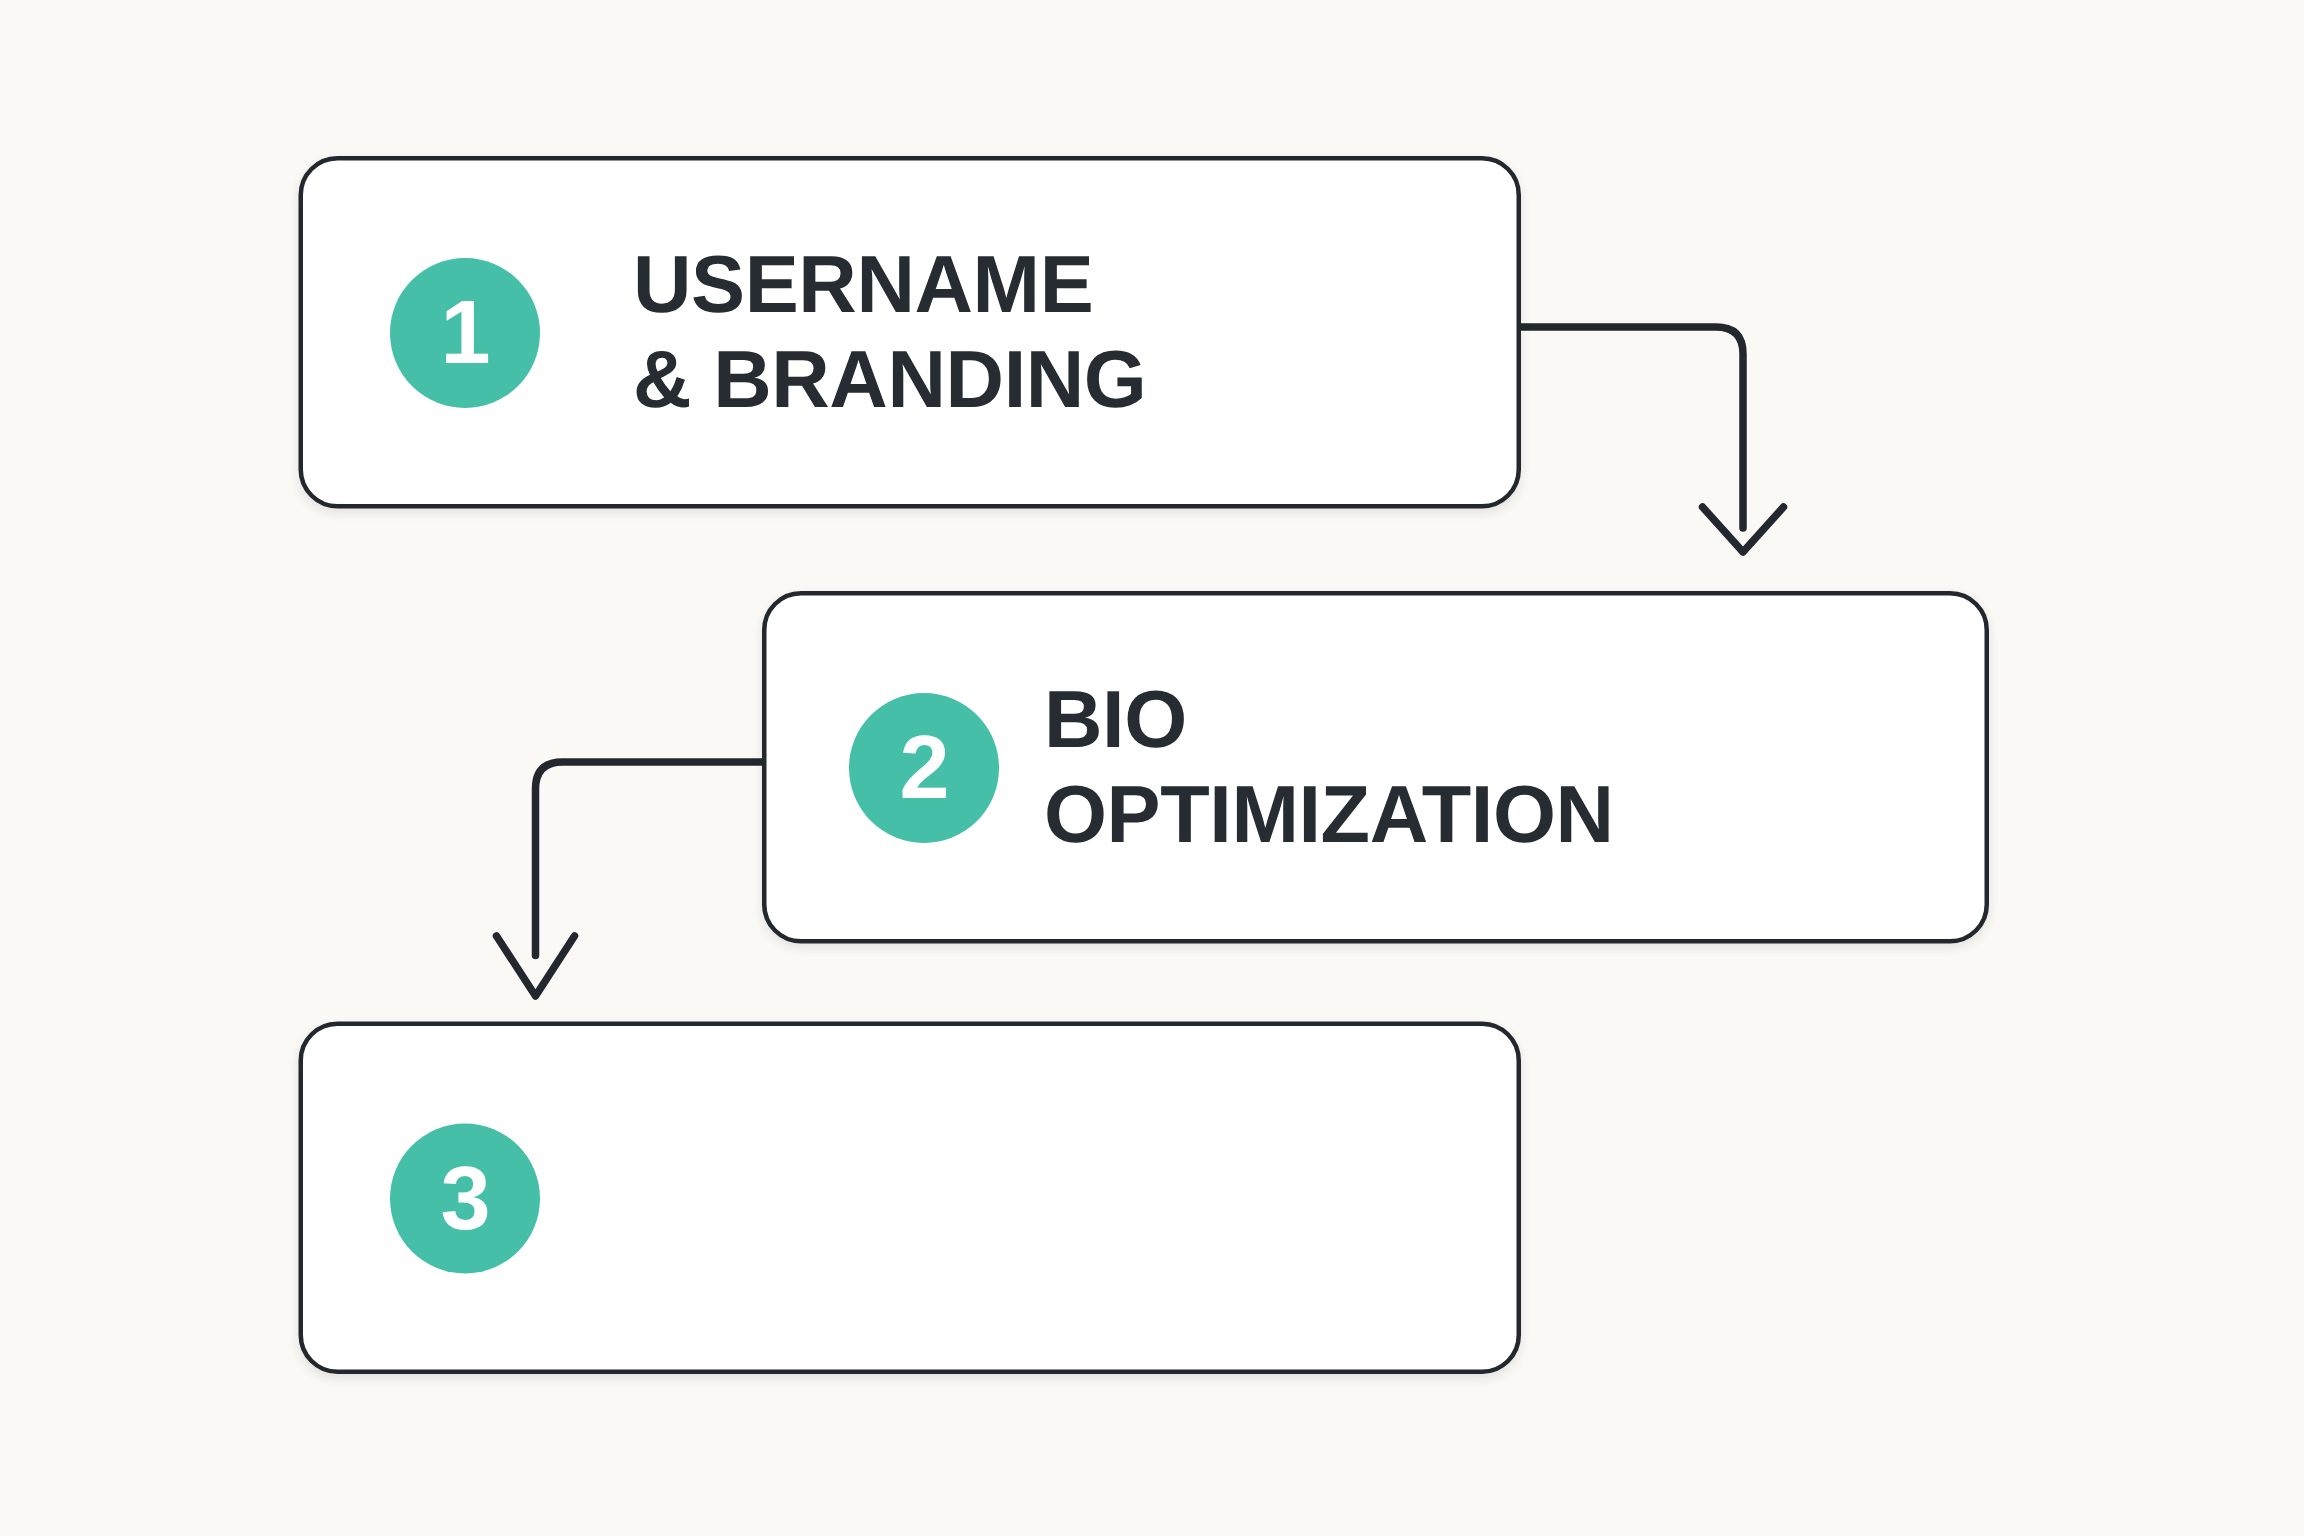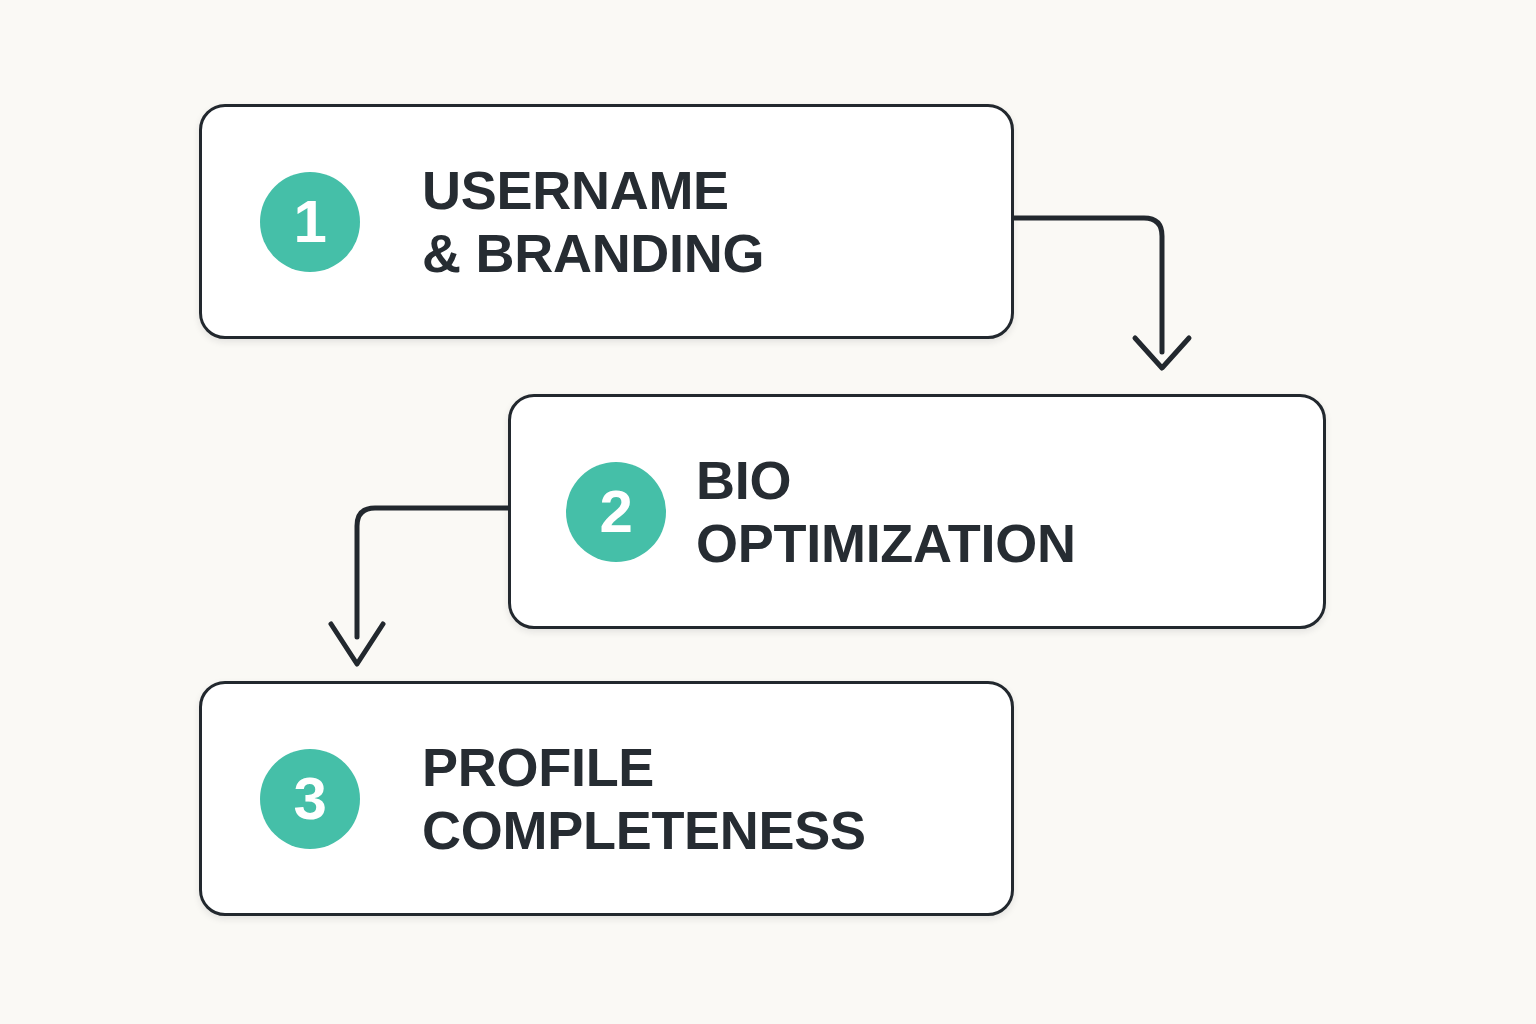--- a/index.html
+++ b/index.html
@@ -120,17 +120,15 @@
   </div>
 
   <div class="step-card" id="card-2">
     <div class="badge">2</div>
     <div class="card-label">BIO
 OPTIMIZATION</div>
   </div>
 
   <div class="step-card" id="card-3">
     <div class="badge">3</div>
-    <div class="card-label">PROFILE
-COMPLETENESS</div>
   </div>
 
 </div>
 
 </body></html>

